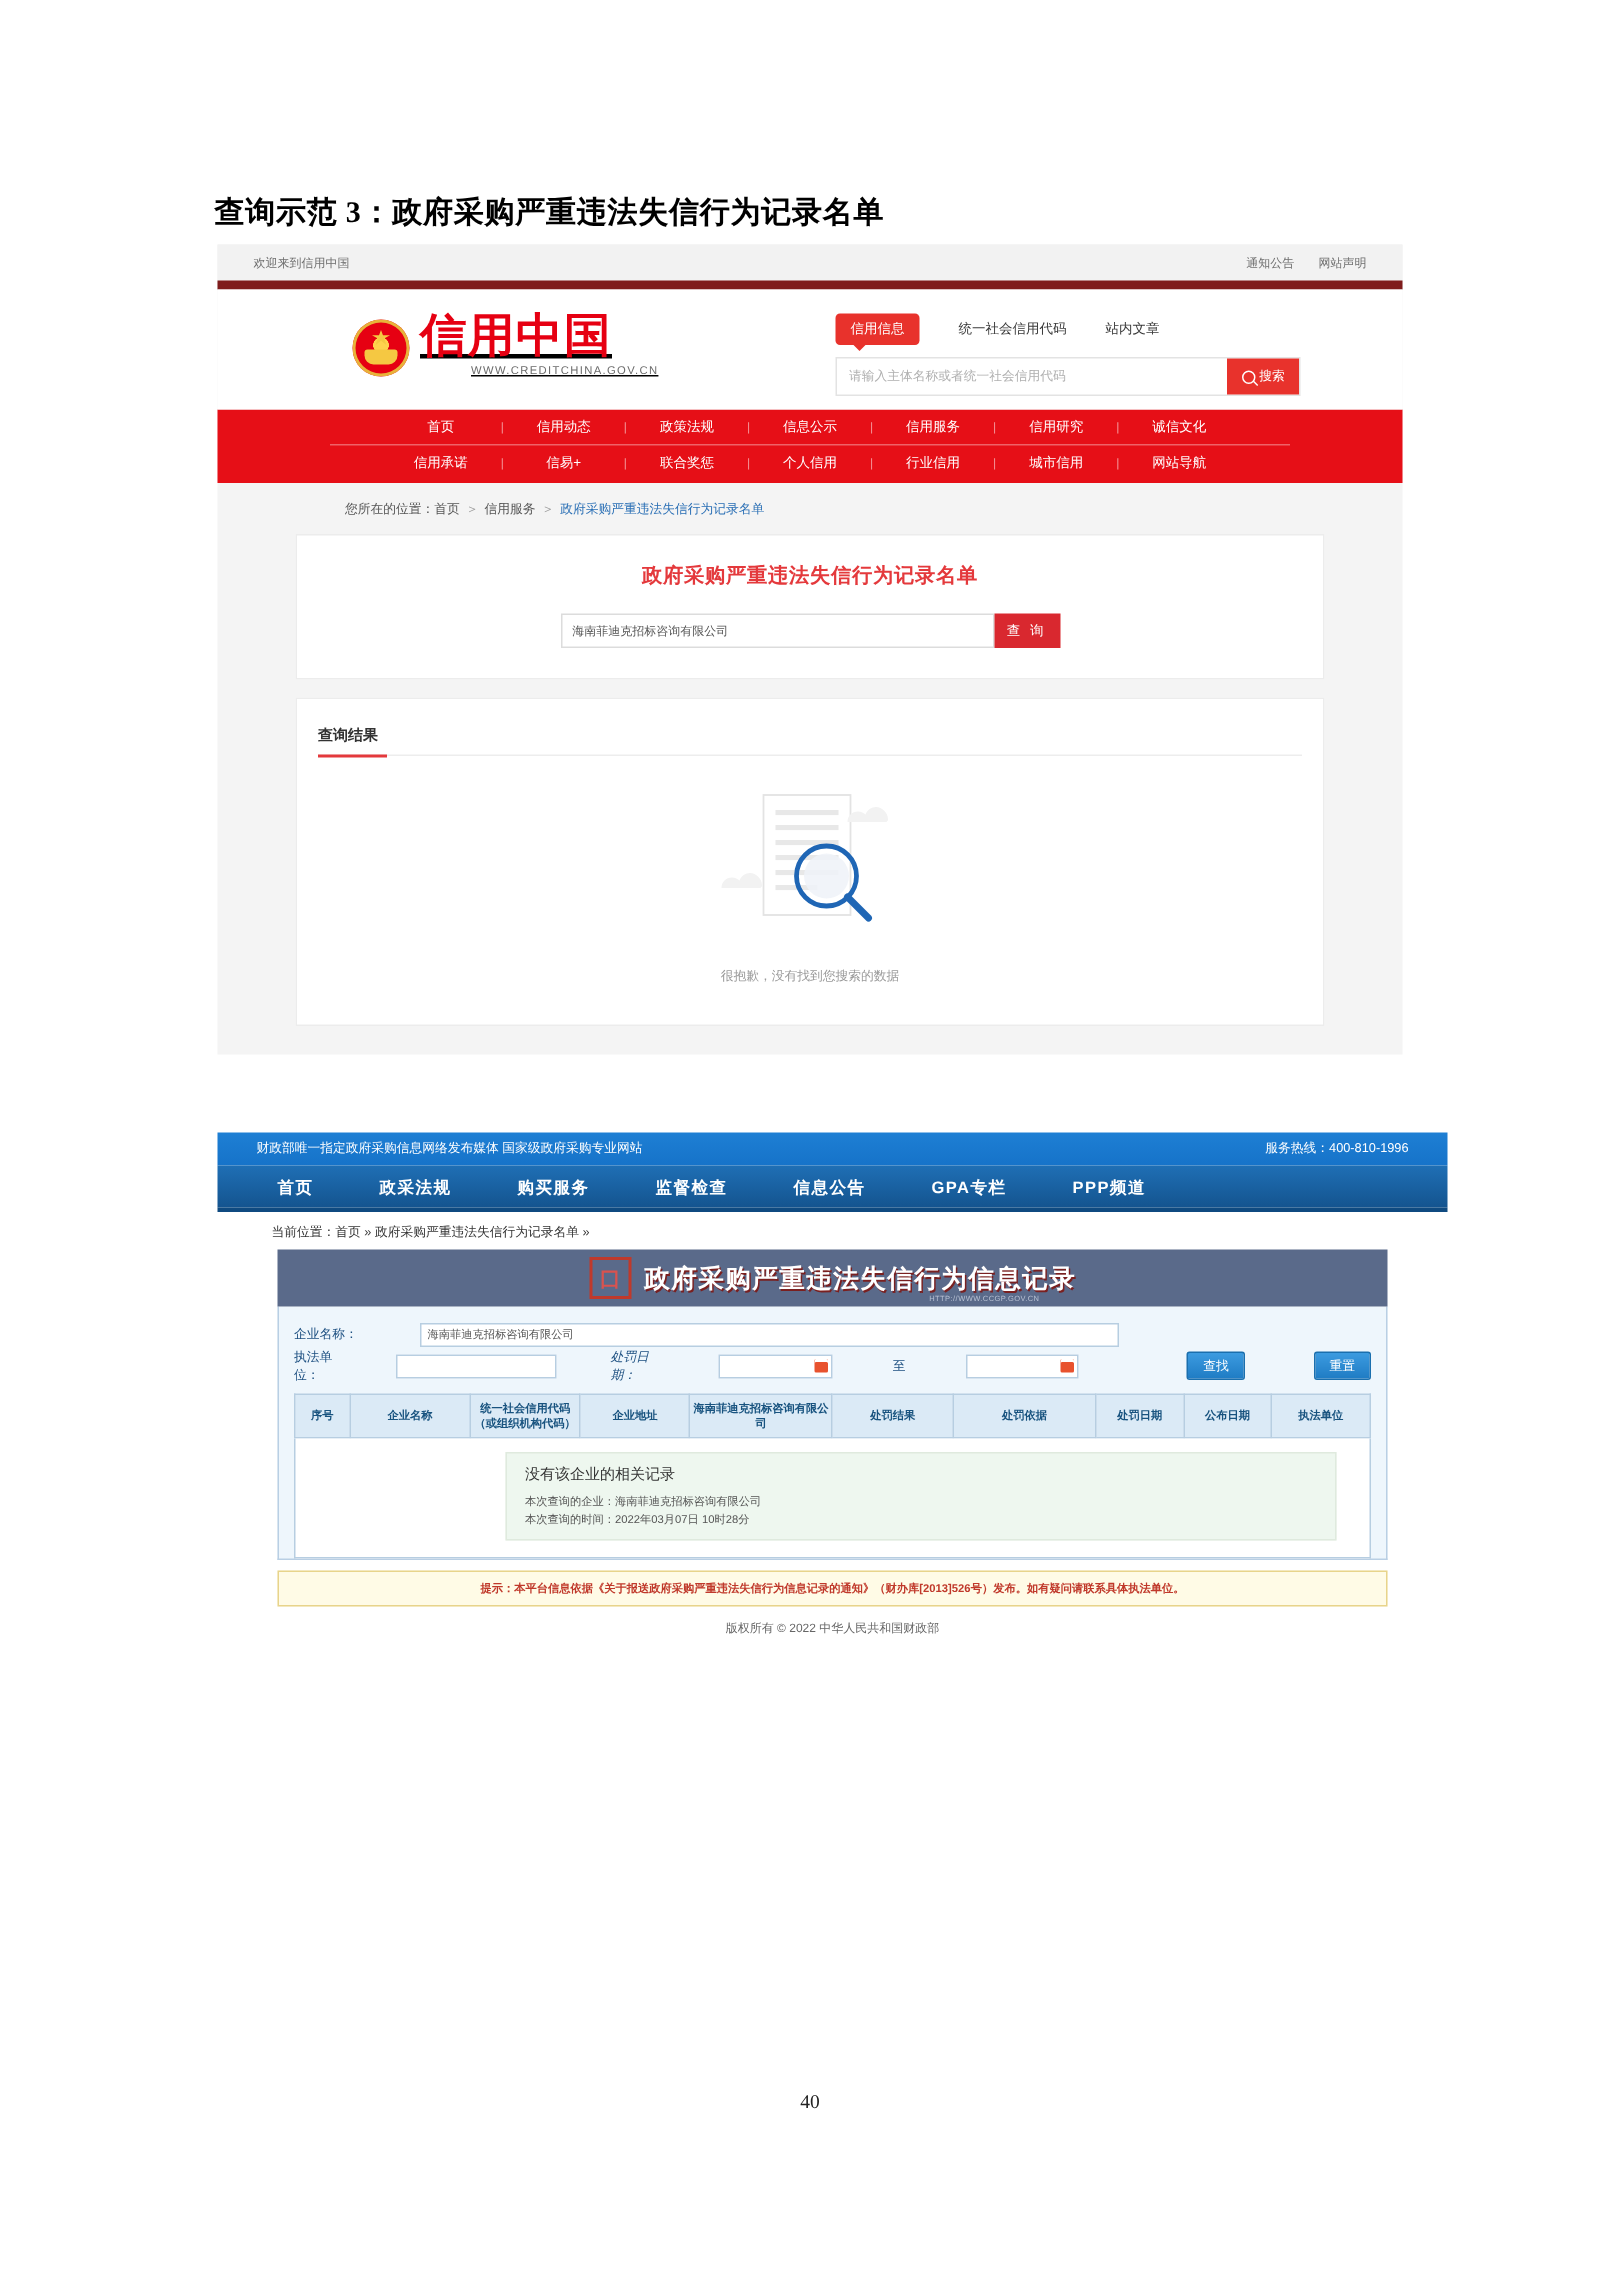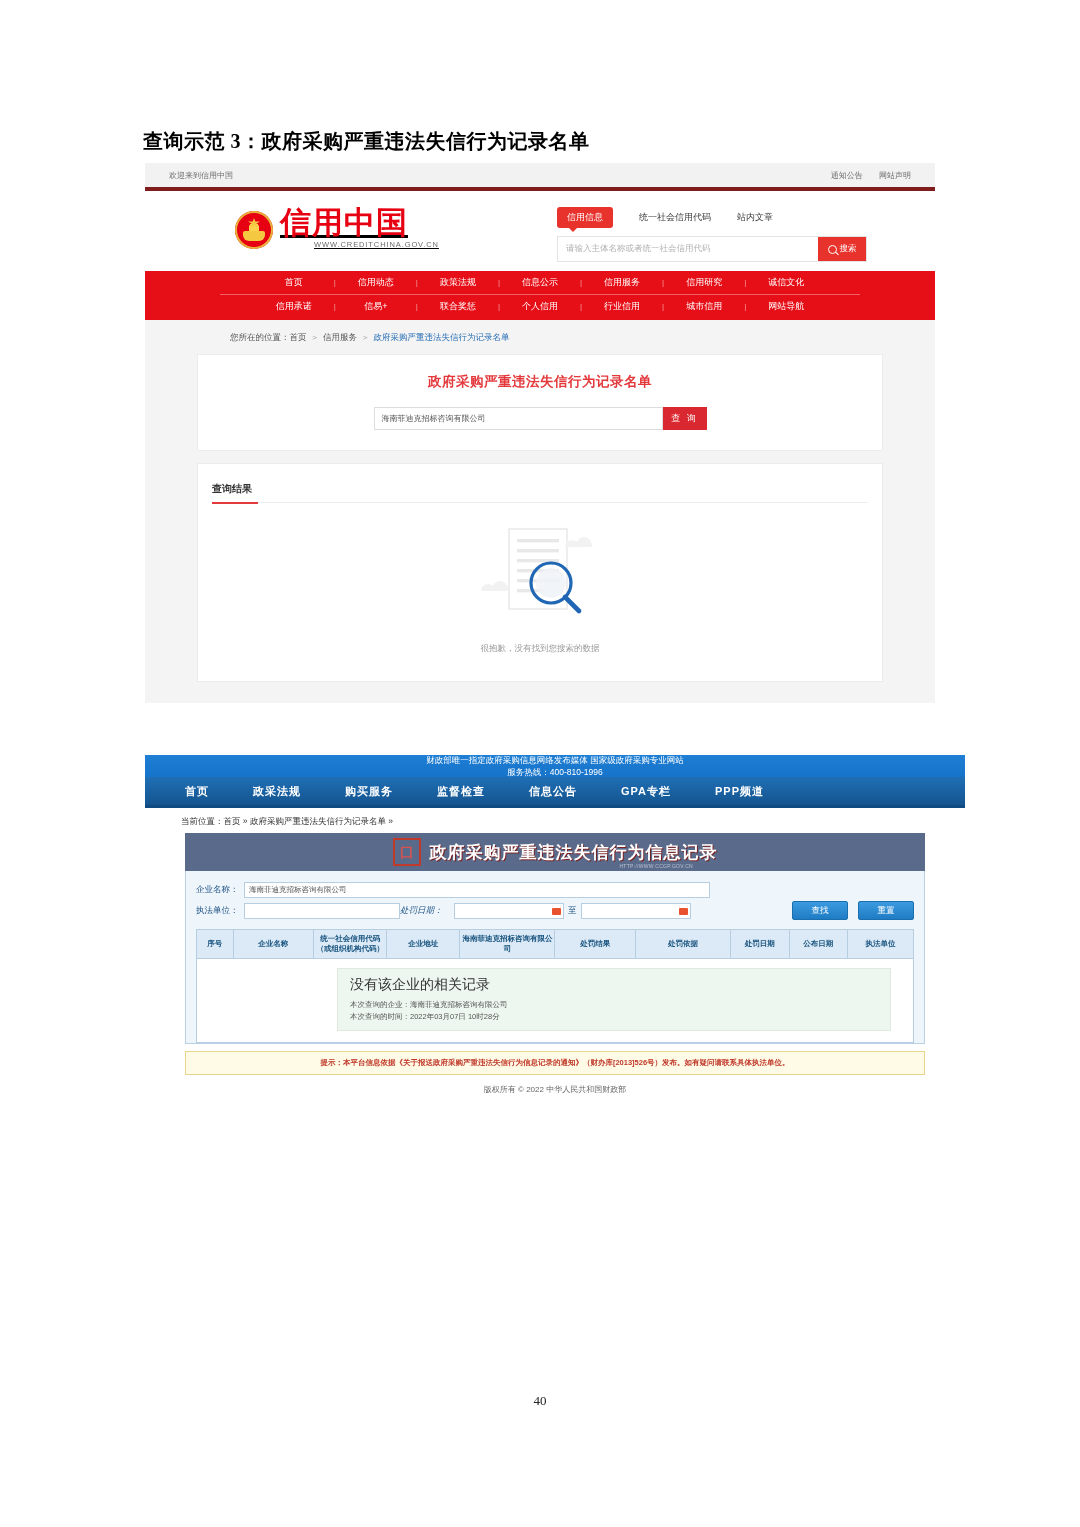--- a/index.html
+++ b/index.html
@@ -20,21 +20,21 @@
     font-size:20px;font-weight:bold;letter-spacing:.5px;
     white-space:nowrap;
   }
 
   
   .shot1{
     position:absolute;left:145px;top:163px;width:790px;height:540px;
     background:#f4f4f4;
   }
   .cc-topbar{
-    height:24px;background:#f2f2f2;border-bottom:4px solid #7f1d1d;
+    height:24px;background:#f2f2f2;border-bottom:6px solid #7f1d1d;
     display:flex;align-items:center;justify-content:space-between;
     padding:0 24px;font-size:8px;color:#6f6f6f;
   }
   .cc-topbar .right span{margin-left:14px;}
   .cc-head{
     background:#fff;height:80px;position:relative;
     display:flex;align-items:center;
   }
   .cc-logo{position:absolute;left:90px;top:14px;display:flex;align-items:flex-end;text-decoration:underline;}
   .emblem{
@@ -124,21 +124,21 @@
   .cc-res-hr:before{content:"";position:absolute;left:0;top:0;width:46px;height:1.5px;background:#e4393c;}
   .cc-empty{text-align:center;padding-top:18px;}
   .cc-empty-txt{font-size:8.5px;color:#9a9a9a;margin-top:8px;}
 
   
   .shot2{position:absolute;left:145px;top:755px;width:820px;height:460px;background:#fff;}
   .gp-strip{
     height:22px;
     background:linear-gradient(180deg,#1e7fd4 0%,#1673c9 100%);
     display:flex;align-items:center;justify-content:space-between;
-    padding:0 26px;color:#fff;font-size:8.5px;flex-direction:column;
+    padding:0 26px;color:#fff;font-size:8.5px;
   }
   .gp-banner{
     height:78px;position:relative;overflow:hidden;
     background:linear-gradient(180deg,#1c8ee0 0%,#1279cf 60%,#0d6cc0 100%);
   }
   .cloud{position:absolute;border-radius:50%;background:rgba(255,255,255,.33);}
   .gp-logo{position:absolute;left:28px;top:10px;display:flex;align-items:flex-start;z-index:3;}
   .gp-emblem{
     width:34px;height:34px;border-radius:50%;
     background:radial-gradient(circle at 50% 45%, #ffd24d 0 18%, #e60012 19% 100%);
@@ -173,21 +173,21 @@
   }
   .gp-title-txt{
     color:#fff;font-size:17px;font-weight:bold;letter-spacing:1px;
     text-shadow:1px 1px 0 #7a2020;
   }
   .gp-title-url{
     position:absolute;right:232px;bottom:2px;color:#b9c2d4;font-size:5px;letter-spacing:.3px;
   }
 
   .gp-panel{margin:0 40px;border:1px solid #b9cfe4;border-top:none;background:#eef6fc;padding:8px 10px 0;}
-  .gp-row{display:flex;align-items:center;height:21px;font-size:8.5px;color:#1c4f80;}
+  .gp-row{display:flex;align-items:center;height:21px;font-size:8.5px;color:#1c4f80;gap:36px;}
   .gp-label{width:48px;text-align:left;}
   .gp-input{
     height:14px;background:#fff;border:1px solid #b7cee1;
     display:flex;align-items:center;padding-left:4px;font-size:7.5px;color:#555;
   }
   .gp-input.w-long{width:460px;}
   .gp-input.w-mid{width:150px;}
   .gp-input.w-date{width:104px;position:relative;}
   .cal{
     width:9px;height:9px;background:#e8522e;border-radius:1px;position:absolute;right:2px;top:2px;
@@ -203,21 +203,21 @@
   .gp-table th{
     background:#dbeaf6;border:1px solid #b7cee1;color:#18537f;
     font-size:7.5px;font-weight:bold;padding:4px 2px;line-height:10px;
   }
   .gp-result{
     margin:0;border:1px solid #b7cee1;border-top:none;background:#fff;padding:9px 0 11px 0;
   }
   .gp-result-box{
     margin:0 22px 0 140px;background:#eef7ef;border:1px solid #dfeade;padding:7px 12px;
   }
-  .gp-r1{font-size:14px;color:#333;margin-bottom:5px;}
+  .gp-r1{font-size:10px;color:#333;margin-bottom:5px;}
   .gp-r2{font-size:7.5px;color:#555;line-height:12px;}
   .gp-notice{
     margin:7px 40px 0;background:#fffbe6;border:1px solid #e8d48b;
     text-align:center;padding:6px 4px;color:#c0392b;font-size:7.5px;font-weight:bold;
   }
   .gp-foot{text-align:center;font-size:8px;color:#666;padding-top:9px;}
 
   .page-num{
     position:absolute;left:0;right:0;top:1393px;text-align:center;
     font-size:13px;color:#222;font-family:"Liberation Serif","DejaVu Serif",serif;

